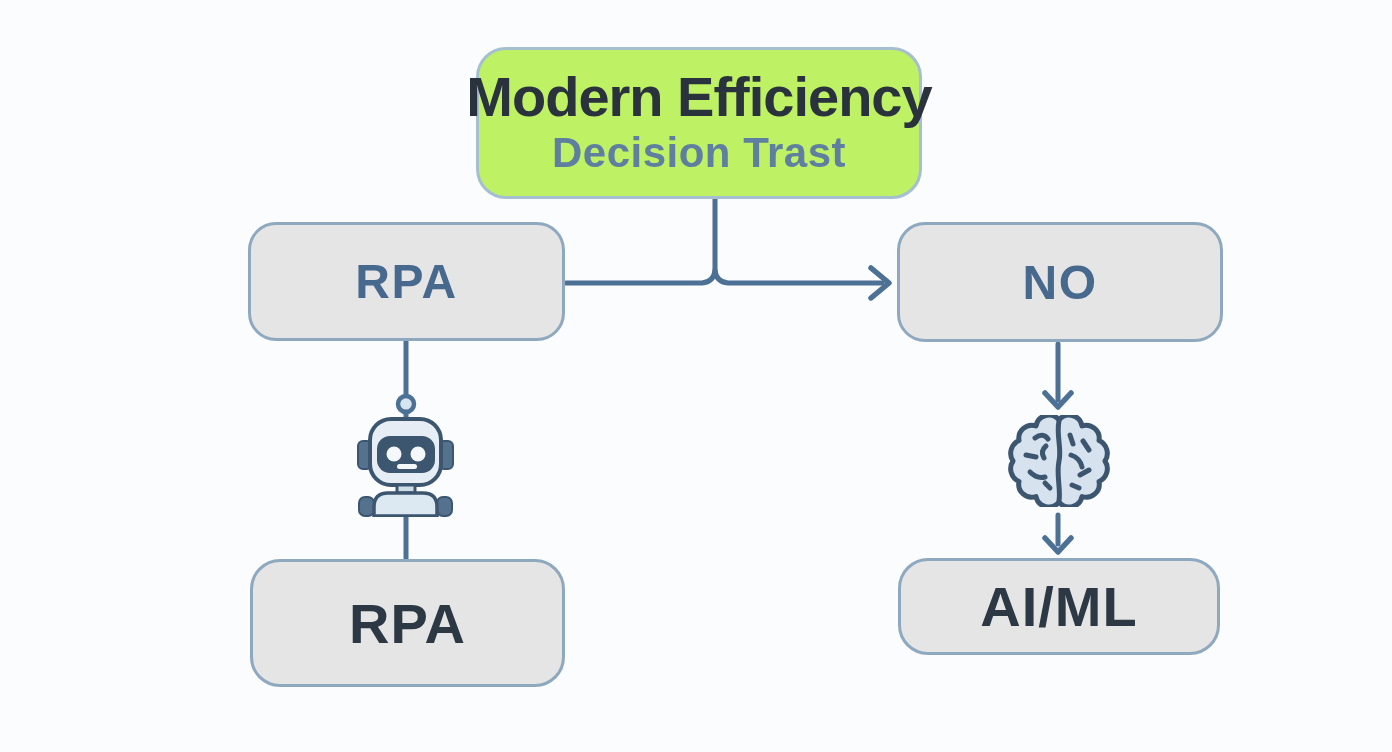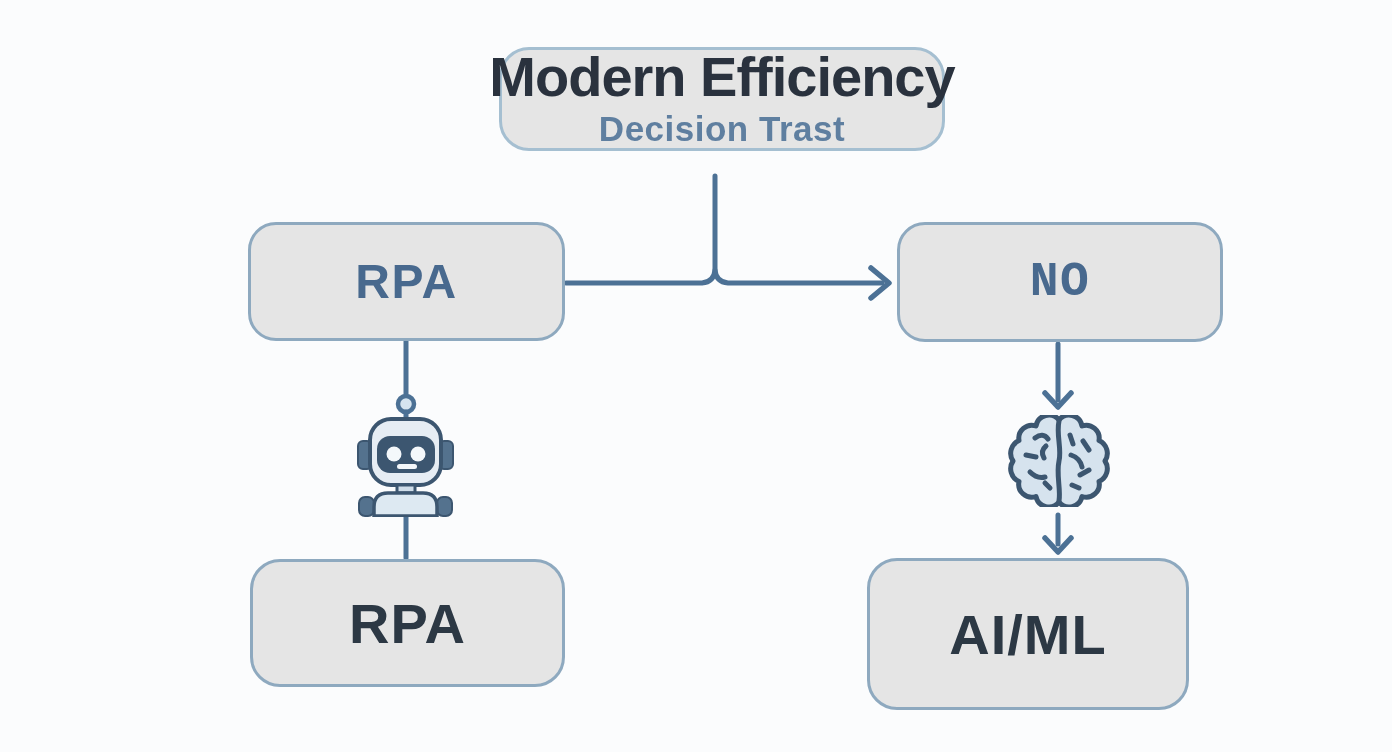--- a/index.html
+++ b/index.html
@@ -24,47 +24,47 @@
     background: #e5e5e5;
     border: 3px solid #8ea9bf;
     border-radius: 30px;
     box-sizing: border-box;
     display: flex;
     align-items: center;
     justify-content: center;
   }
 
   .title-box {
-    left: 499px; top: 47px;
-    width: 446px; height: 104px;
+    left: 476px; top: 47px;
+    width: 446px; height: 152px;
     border-color: #a5bfd1;
     flex-direction: column;
-    background: #e5e5e5;
+    background: #bef264;
   }
   .title-text {
     font-size: 56px;
     font-weight: bold;
     color: #2a323e;
     letter-spacing: -1px;
     white-space: nowrap;
     line-height: 1.0;
   }
   .subtitle-text {
-    font-size: 35px;
+    font-size: 42px;
     font-weight: bold;
     color: #5f7fa0;
     letter-spacing: 0.5px;
     white-space: nowrap;
     margin-top: 4px;
   }
 
   .rpa-top  { left: 248px; top: 222px; width: 317px; height: 119px; border-radius: 28px; }
-  .no-box   { left: 897px; top: 222px; width: 326px; height: 120px; border-radius: 28px; font-family: Liberation Mono, monospace; }
+  .no-box   { left: 897px; top: 222px; width: 326px; height: 120px; border-radius: 28px; }
   .rpa-bottom { left: 250px; top: 559px; width: 315px; height: 128px; }
-  .aiml-box   { left: 867px; top: 558px; width: 322px; height: 152px; }
+  .aiml-box   { left: 898px; top: 558px; width: 322px; height: 97px; }
 
   .mid-label {
     font-size: 48px;
     font-weight: bold;
     color: #48698e;
     letter-spacing: 1.5px;
   }
   .dark-label {
     font-size: 56px;
     font-weight: bold;

